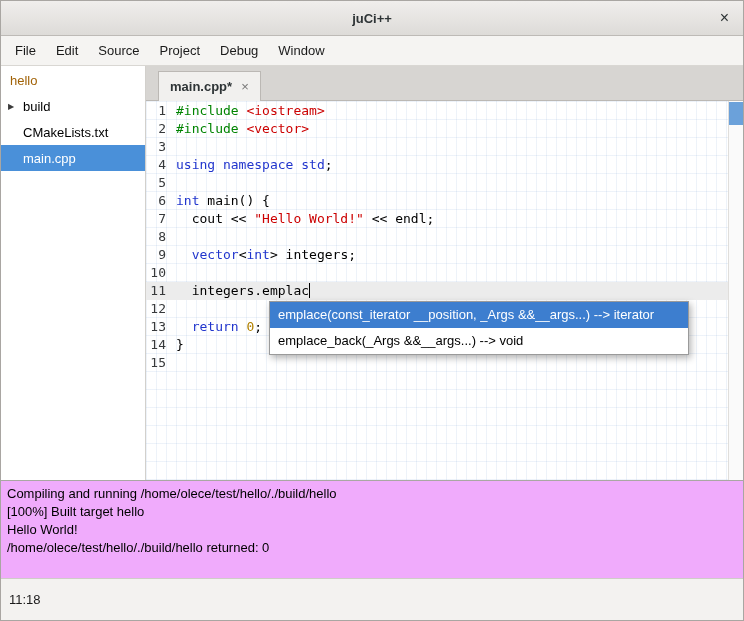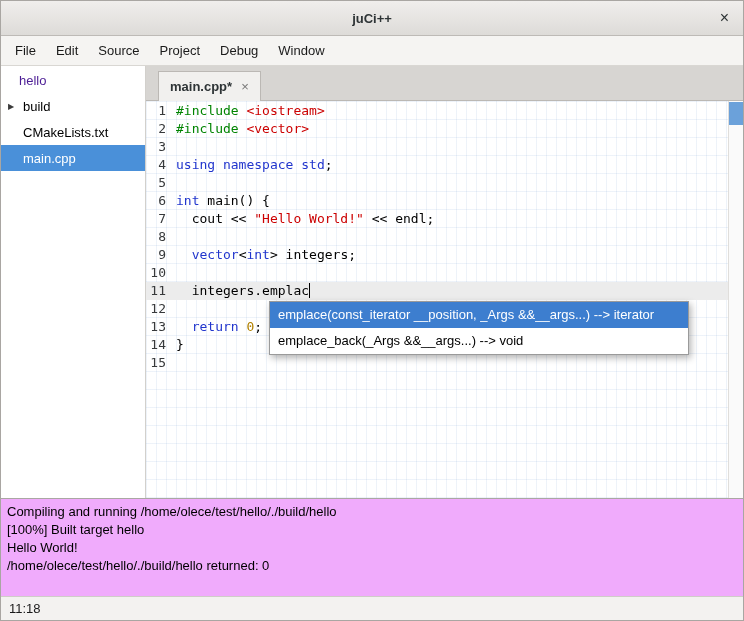--- a/index.html
+++ b/index.html
@@ -12,21 +12,21 @@
   .title { font-weight:bold; color:#2e3436; font-size:13px; }
   .close-btn { position:absolute; right:14px; top:50%; transform:translateY(-50%); font-size:16px; color:#2e3436; cursor:default; }
 
   
   .menubar { height:30px; flex:none; background:#f5f4f2; border-bottom:1px solid #d9d7d3; display:flex; align-items:center; padding-left:4px; }
   .menu-item { padding:5px 10px; color:#1a1a1a; cursor:default; }
 
   
   .main { flex:1; display:flex; min-height:0; }
   .sidebar { width:145px; flex:none; background:#fff; border-right:1px solid #d2d0cc; font-size:13px; }
-  .sidebar-project { color:#4c1d95; padding:7px 18px; height:27px; }
+  .sidebar-project { color:#a16207; padding:7px 9px; height:27px; }
   .tree-row { height:26px; display:flex; align-items:center; padding-left:22px; position:relative; cursor:default; }
   .tree-row .expander { position:absolute; left:7px; top:50%; transform:translateY(-50%); font-size:8px; color:#3a3a3a; }
   .tree-row.selected { background:#4a90d9; color:#fff; }
 
   .content { flex:1; display:flex; flex-direction:column; min-width:0; }
 
   
   .tabbar { height:35px; flex:none; background:#d7d5d2; border-bottom:1px solid #bbb8b4; display:flex; align-items:flex-end; padding-left:12px; }
   .tab { height:30px; background:#f1f0ee; border:1px solid #bbb8b4; border-bottom:none; display:flex; align-items:center; gap:9px; padding:0 11px; margin-bottom:-1px; cursor:default; }
   .tab-label { font-weight:bold; color:#2e3436; }
@@ -61,21 +61,21 @@
 
   
   .vscroll { width:15px; flex:none; background:#fafafa; border-left:1px solid #e0dedb; position:relative; }
   .vthumb { position:absolute; left:0; right:0; top:1px; height:23px; background:#6ba1da; }
 
   
   .output { height:98px; flex:none; background:#f0abfc; border-top:1px solid #aaa7a3; padding:4px 6px; font-size:13px; line-height:18px; overflow:hidden; }
   .output-line { white-space:nowrap; }
 
   
-  .statusbar { height:24px; flex:none; background:#f3f2f0; border-top:1px solid #cfccc8; display:flex; align-items:center; padding-left:8px; color:#1a1a1a; }
+  .statusbar { height:42px; flex:none; background:#f3f2f0; border-top:1px solid #cfccc8; display:flex; align-items:center; padding-left:8px; color:#1a1a1a; }
 </style>
 </head>
 <body>
 
 <div class="window">
 
   <div class="titlebar">
     <span class="title">juCi++</span>
     <span class="close-btn">×</span>
   </div>

